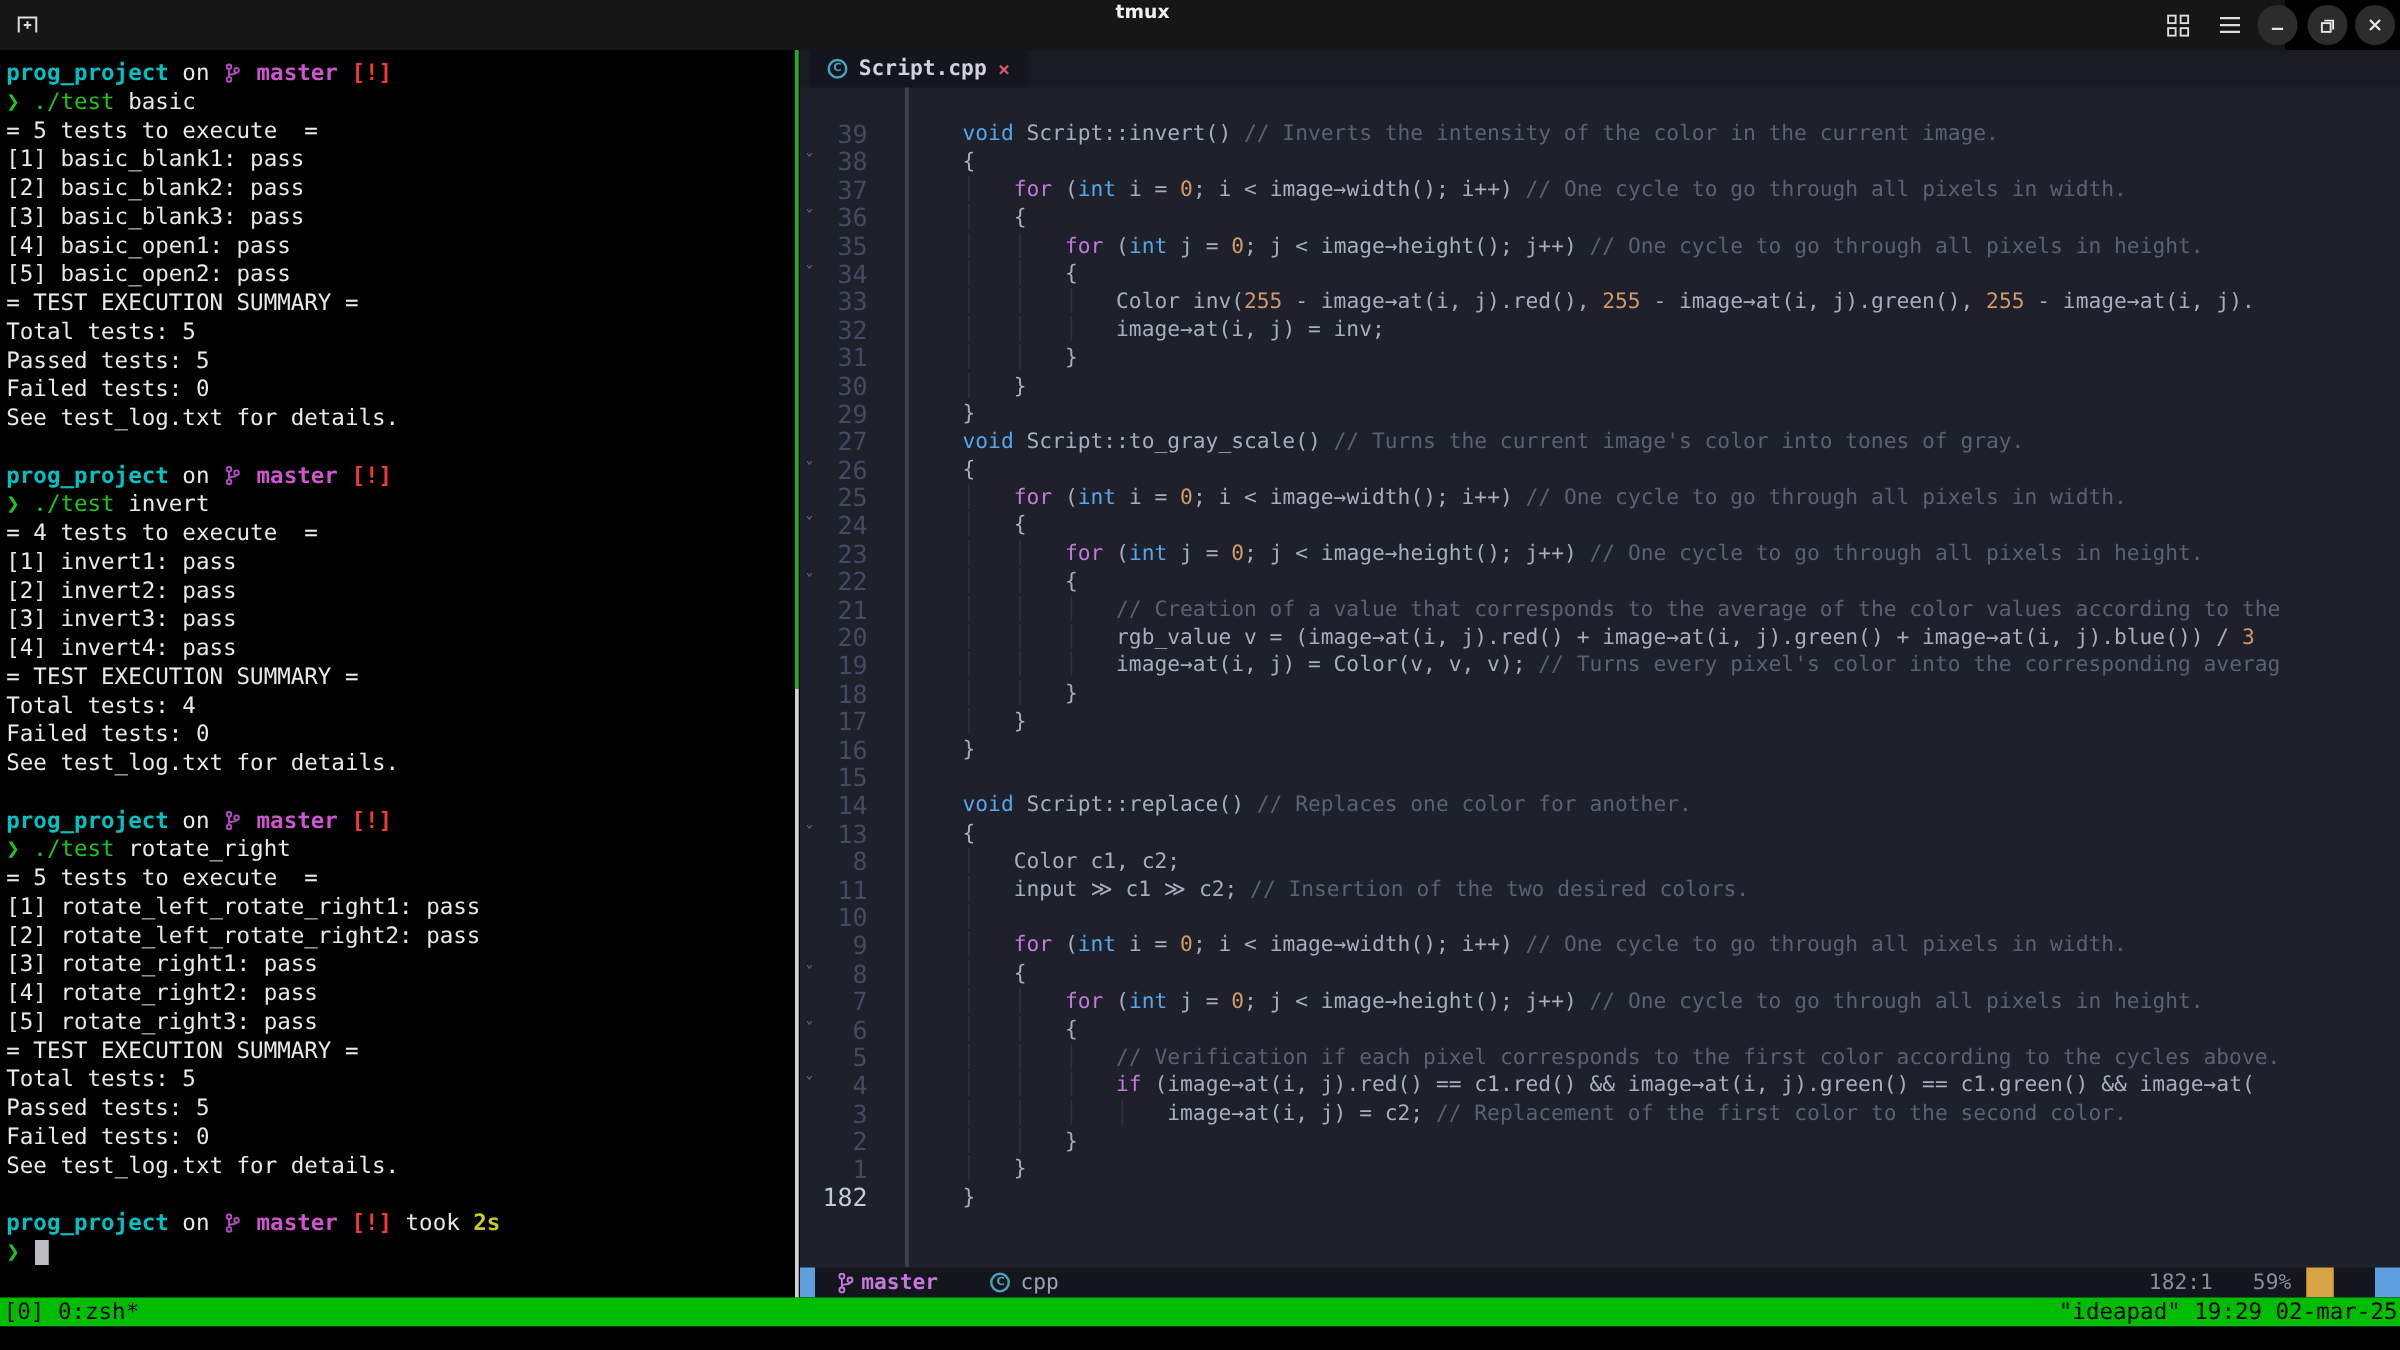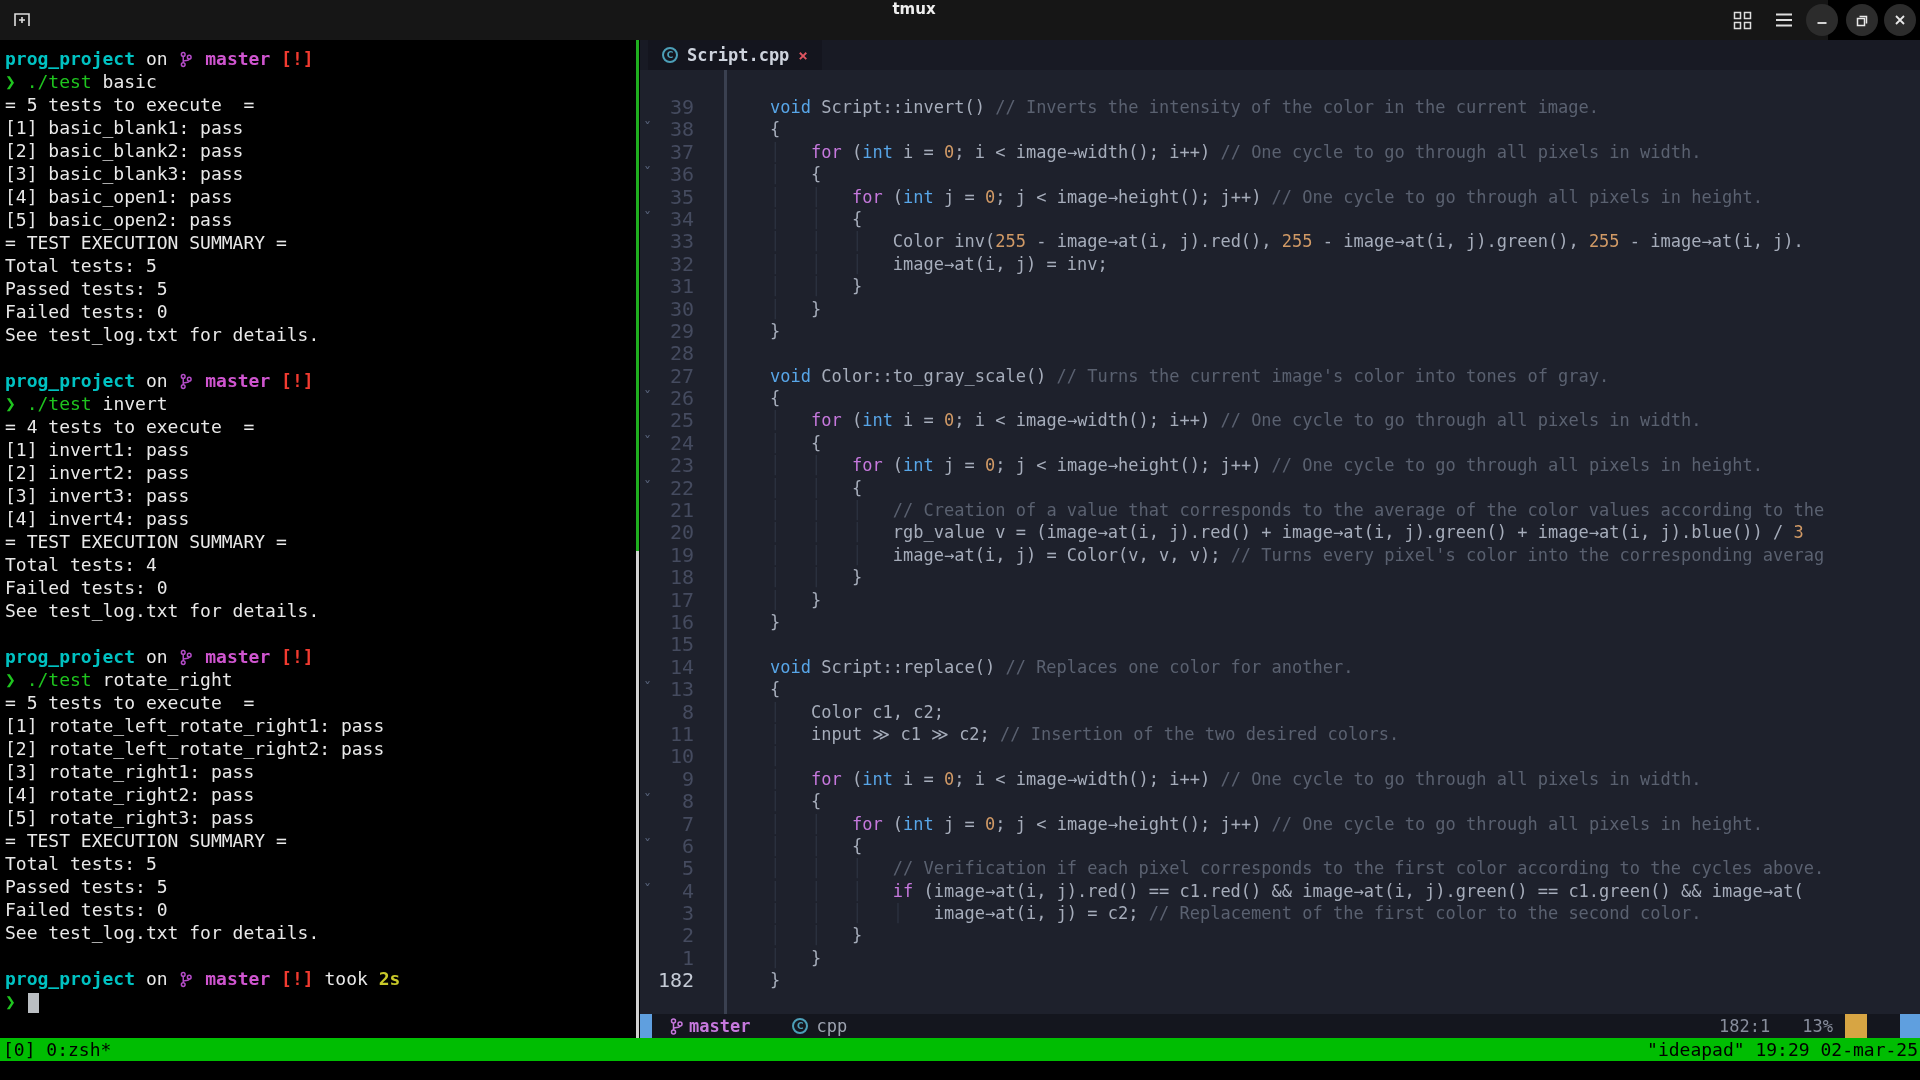--- a/index.html
+++ b/index.html
@@ -207,22 +207,21 @@
       <div class="crow"><span class="fold">ˇ</span><span class="lnum">38</span><span class="ctext"><span class="e-fg">{</span></span></div>
       <div class="crow"><span class="fold"> </span><span class="lnum">37</span><span class="ctext"><span class="g">│   </span><span class="e-kw">for</span><span class="e-fg"> (</span><span class="e-ty">int</span><span class="e-fg"> i = </span><span class="e-num">0</span><span class="e-fg">; i &lt; image→width(); i++) </span><span class="e-com">// One cycle to go through all pixels in width.</span></span></div>
       <div class="crow"><span class="fold">ˇ</span><span class="lnum">36</span><span class="ctext"><span class="g">│   </span><span class="e-fg">{</span></span></div>
       <div class="crow"><span class="fold"> </span><span class="lnum">35</span><span class="ctext"><span class="g">│   </span><span class="g">│   </span><span class="e-kw">for</span><span class="e-fg"> (</span><span class="e-ty">int</span><span class="e-fg"> j = </span><span class="e-num">0</span><span class="e-fg">; j &lt; image→height(); j++) </span><span class="e-com">// One cycle to go through all pixels in height.</span></span></div>
       <div class="crow"><span class="fold">ˇ</span><span class="lnum">34</span><span class="ctext"><span class="g">│   </span><span class="g">│   </span><span class="e-fg">{</span></span></div>
       <div class="crow"><span class="fold"> </span><span class="lnum">33</span><span class="ctext"><span class="g">│   </span><span class="g">│   </span><span class="g">│   </span><span class="e-fg">Color inv(</span><span class="e-num">255</span><span class="e-fg"> - image→at(i, j).red(), </span><span class="e-num">255</span><span class="e-fg"> - image→at(i, j).green(), </span><span class="e-num">255</span><span class="e-fg"> - image→at(i, j).</span></span></div>
       <div class="crow"><span class="fold"> </span><span class="lnum">32</span><span class="ctext"><span class="g">│   </span><span class="g">│   </span><span class="g">│   </span><span class="e-fg">image→at(i, j) = inv;</span></span></div>
       <div class="crow"><span class="fold"> </span><span class="lnum">31</span><span class="ctext"><span class="g">│   </span><span class="g">│   </span><span class="e-fg">}</span></span></div>
       <div class="crow"><span class="fold"> </span><span class="lnum">30</span><span class="ctext"><span class="g">│   </span><span class="e-fg">}</span></span></div>
       <div class="crow"><span class="fold"> </span><span class="lnum">29</span><span class="ctext"><span class="e-fg">}</span></span></div>
-      <div class="crow"><span class="fold"> </span><span class="lnum">28</span><span class="ctext"></span></div>
-      <div class="crow"><span class="fold"> </span><span class="lnum">27</span><span class="ctext"><span class="e-ty">void</span><span class="e-fg"> Color::to_gray_scale() </span><span class="e-com">// Turns the current image's color into tones of gray.</span></span></div>
+      <div class="crow"><span class="fold"> </span><span class="lnum">27</span><span class="ctext"><span class="e-ty">void</span><span class="e-fg"> Script::to_gray_scale() </span><span class="e-com">// Turns the current image's color into tones of gray.</span></span></div>
       <div class="crow"><span class="fold">ˇ</span><span class="lnum">26</span><span class="ctext"><span class="e-fg">{</span></span></div>
       <div class="crow"><span class="fold"> </span><span class="lnum">25</span><span class="ctext"><span class="g">│   </span><span class="e-kw">for</span><span class="e-fg"> (</span><span class="e-ty">int</span><span class="e-fg"> i = </span><span class="e-num">0</span><span class="e-fg">; i &lt; image→width(); i++) </span><span class="e-com">// One cycle to go through all pixels in width.</span></span></div>
       <div class="crow"><span class="fold">ˇ</span><span class="lnum">24</span><span class="ctext"><span class="g">│   </span><span class="e-fg">{</span></span></div>
       <div class="crow"><span class="fold"> </span><span class="lnum">23</span><span class="ctext"><span class="g">│   </span><span class="g">│   </span><span class="e-kw">for</span><span class="e-fg"> (</span><span class="e-ty">int</span><span class="e-fg"> j = </span><span class="e-num">0</span><span class="e-fg">; j &lt; image→height(); j++) </span><span class="e-com">// One cycle to go through all pixels in height.</span></span></div>
       <div class="crow"><span class="fold">ˇ</span><span class="lnum">22</span><span class="ctext"><span class="g">│   </span><span class="g">│   </span><span class="e-fg">{</span></span></div>
       <div class="crow"><span class="fold"> </span><span class="lnum">21</span><span class="ctext"><span class="g">│   </span><span class="g">│   </span><span class="g">│   </span><span class="e-com">// Creation of a value that corresponds to the average of the color values according to the</span></span></div>
       <div class="crow"><span class="fold"> </span><span class="lnum">20</span><span class="ctext"><span class="g">│   </span><span class="g">│   </span><span class="g">│   </span><span class="e-fg">rgb_value v = (image→at(i, j).red() + image→at(i, j).green() + image→at(i, j).blue()) / </span><span class="e-num">3</span></span></div>
       <div class="crow"><span class="fold"> </span><span class="lnum">19</span><span class="ctext"><span class="g">│   </span><span class="g">│   </span><span class="g">│   </span><span class="e-fg">image→at(i, j) = Color(v, v, v); </span><span class="e-com">// Turns every pixel's color into the corresponding averag</span></span></div>
       <div class="crow"><span class="fold"> </span><span class="lnum">18</span><span class="ctext"><span class="g">│   </span><span class="g">│   </span><span class="e-fg">}</span></span></div>
       <div class="crow"><span class="fold"> </span><span class="lnum">17</span><span class="ctext"><span class="g">│   </span><span class="e-fg">}</span></span></div>
@@ -254,21 +253,21 @@
         <path d="M3.5 5 V12 M3.5 11 C3.5 8.5, 10 10.5, 10 8"></path>
       </svg>
       <span>master</span>
     </div>
     <div id="sl-lang">
       <span class="cppicon">C</span>
       <span>cpp</span>
     </div>
     <div id="sl-spacer"></div>
     <span id="sl-pos">182:1</span>
-    <span id="sl-pct">13%</span>
+    <span id="sl-pct">59%</span>
     <div id="sl-gold"></div>
     <div id="sl-cap"></div>
   </div>
 </div>
 
 <div id="tmux-bar">
   <span id="tmux-left">[0] 0:zsh*</span>
   <span id="tmux-right">"ideapad" 19:29 02-mar-25</span>
 </div>
 

